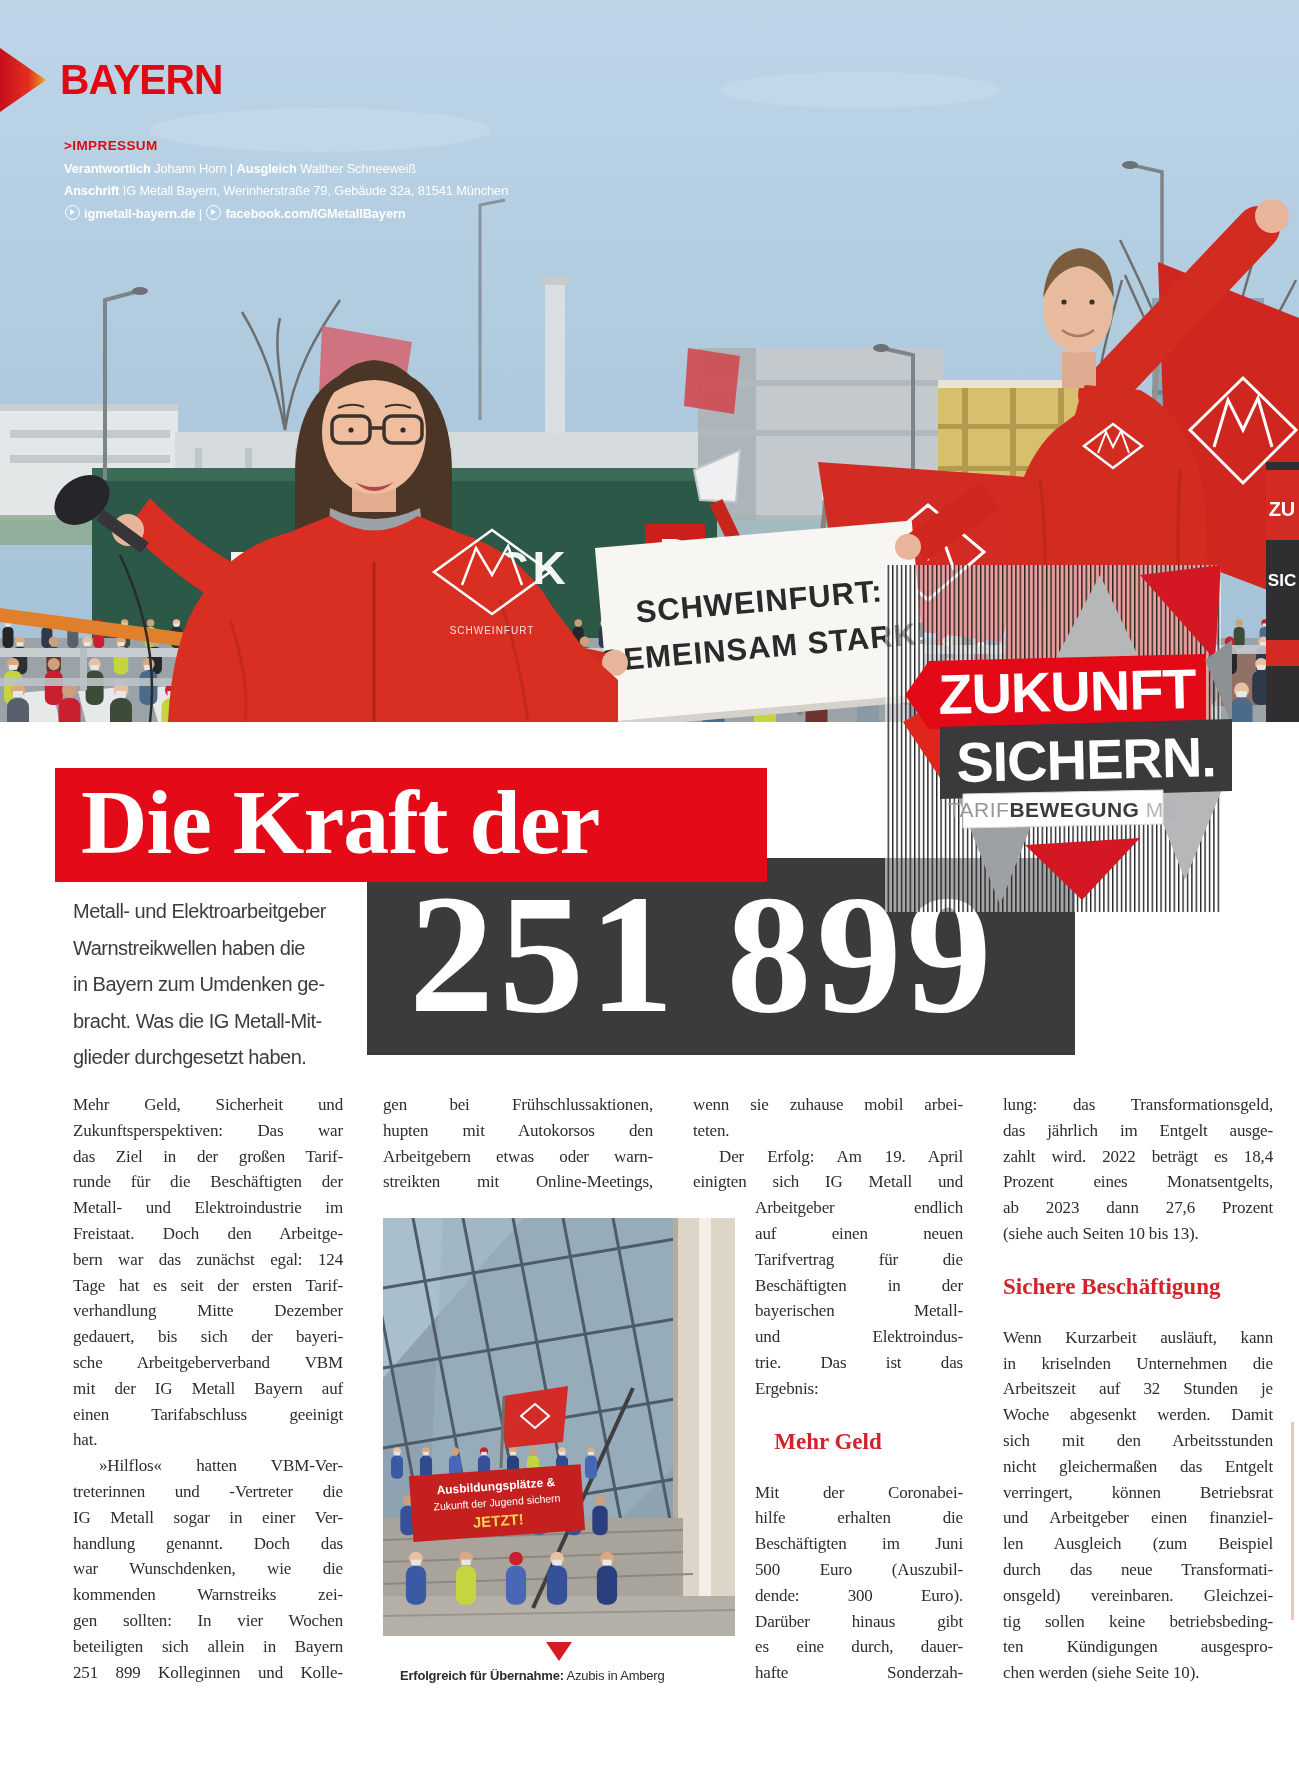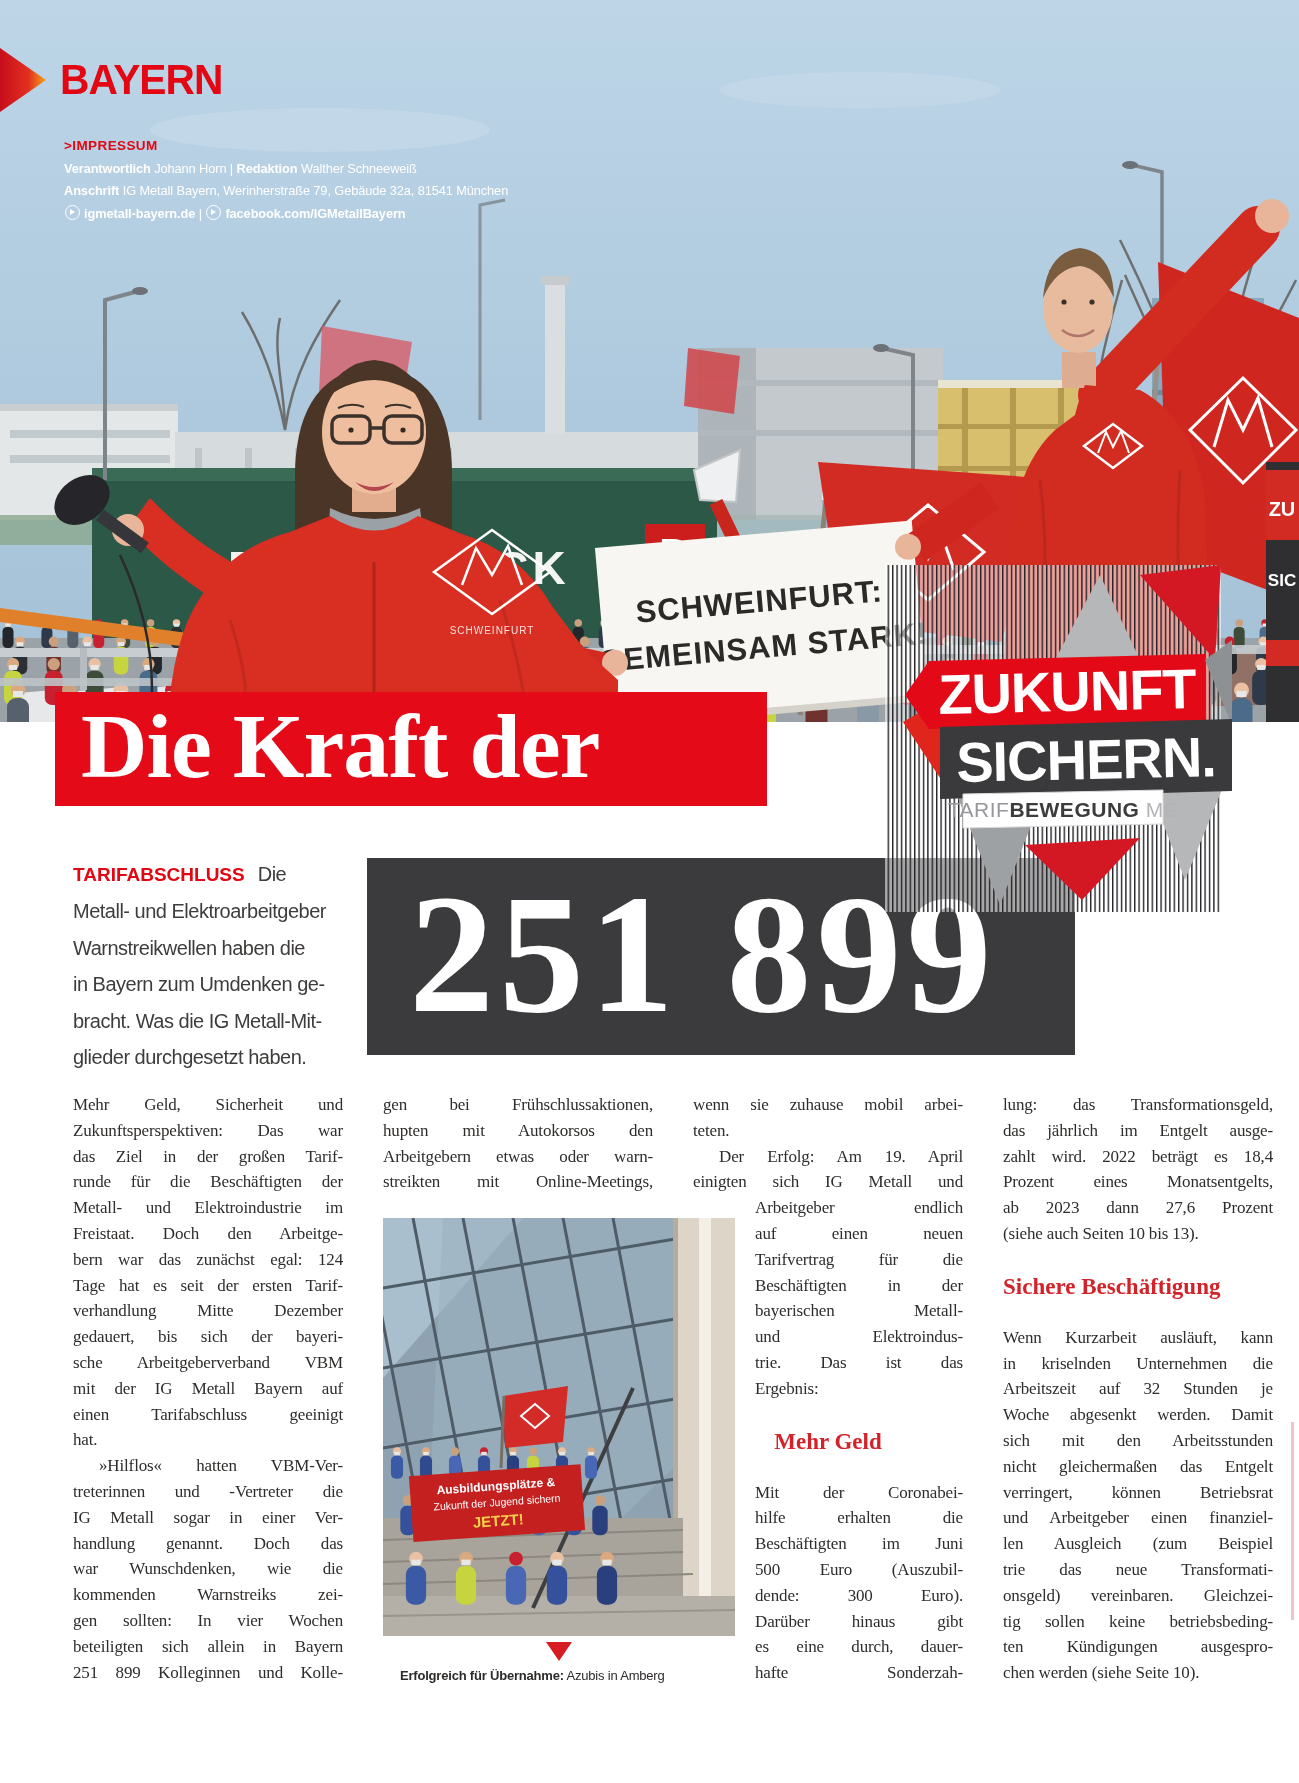--- a/index.html
+++ b/index.html
@@ -14,21 +14,21 @@
   .imp-label{left:64px;top:138px;font-size:13.5px;font-weight:bold;color:#e30613;letter-spacing:.4px;z-index:6;}
   .imp{left:64px;top:158px;width:560px;z-index:6;}
   .imp-ln{font-size:12.8px;line-height:22.4px;color:#ffffff;letter-spacing:-0.1px;}
   .imp-ln .b{font-weight:bold;}
   .play{display:inline-block;width:13px;height:13px;border:1.5px solid #fff;border-radius:50%;
     position:relative;vertical-align:-2.5px;margin:0 4px 0 1px;}
   .play::after{content:"";position:absolute;left:4px;top:2.6px;border-left:5.5px solid #fff;
     border-top:3.4px solid transparent;border-bottom:3.4px solid transparent;}
 
   
-  .headline-banner{left:55px;top:692px;width:712px;height:114px;background:#e50a18;z-index:20;}
+  .headline-banner{left:55px;top:768px;width:712px;height:114px;background:#e50a18;z-index:20;}
   .headline-banner .txt{font-family:"Liberation Serif",serif;font-weight:bold;color:#fff;
     font-size:92px;line-height:108px;padding-left:26px;letter-spacing:-1px;white-space:nowrap;}
   .number-box{left:367px;top:858px;width:708px;height:197px;background:#3b3b3d;z-index:10;}
   .number-box .txt{font-family:"Liberation Serif",serif;font-weight:bold;color:#fff;
     font-size:170px;line-height:192px;padding-left:42px;letter-spacing:5px;white-space:nowrap;}
 
   
   .intro{left:73px;top:856px;width:288px;z-index:15;}
   .intro-line,.intro-ln{font-size:20px;line-height:36.4px;color:#3f3d3c;letter-spacing:-0.5px;}
   .intro-label{color:#e30613;font-weight:bold;font-size:19px;letter-spacing:0;margin-right:13px;}
@@ -893,21 +893,21 @@
       <text x="492" y="634" font-size="10" fill="#ffffff" opacity=".85" text-anchor="middle" letter-spacing="1">SCHWEINFURT</text>
     </g>
 
     <polygon points="0,48 46,80 0,112" fill="url(#arrowg)"></polygon>
   </svg>
 
   <div class="abs region-title">BAYERN</div>
   <div class="abs imp-label">&gt;IMPRESSUM</div>
   <div class="abs imp">
 
-  <div class="imp-ln"><span class="b">Verantwortlich </span><span>Johann Horn | </span><span class="b">Redaktion </span><span>Walther Schneeweiß</span></div>
+  <div class="imp-ln"><span class="b">Verantwortlich </span><span>Johann Horn | </span><span class="b">Ausgleich </span><span>Walther Schneeweiß</span></div>
       <div class="imp-ln"><span class="b">Anschrift </span><span>IG Metall Bayern, Werinherstraße 79, Gebäude 32a, 81541 München</span></div>
       <div class="imp-ln"><span class="play"></span><span class="b">igmetall-bayern.de</span><span> | </span><span class="play"></span><span class="b">facebook.com/IGMetallBayern</span></div>
     </div>
 
   <svg class="abs badge" viewBox="0 0 370 370">
     <defs>
       <pattern id="hatch" width="4.4" height="8" patternUnits="userSpaceOnUse">
         <rect width="4.4" height="8" fill="rgba(255,255,255,0.55)"></rect>
         <rect width="1.4" height="8" fill="#232327"></rect>
       </pattern>
@@ -1019,21 +1019,21 @@
       <div class="ln h">Sichere Beschäftigung</div>
       <div class="ln">Wenn Kurzarbeit ausläuft, kann</div>
       <div class="ln">in kriselnden Unternehmen die</div>
       <div class="ln">Arbeitszeit auf 32 Stunden je</div>
       <div class="ln">Woche abgesenkt werden. Damit</div>
       <div class="ln">sich mit den Arbeitsstunden</div>
       <div class="ln">nicht gleichermaßen das Entgelt</div>
       <div class="ln">verringert, können Betriebsrat</div>
       <div class="ln">und Arbeitgeber einen finanziel-</div>
       <div class="ln">len Ausgleich (zum Beispiel</div>
-      <div class="ln">trie das neue Transformati-</div>
+      <div class="ln">durch das neue Transformati-</div>
       <div class="ln">onsgeld) vereinbaren. Gleichzei-</div>
       <div class="ln">tig sollen keine betriebsbeding-</div>
       <div class="ln">ten Kündigungen ausgespro-</div>
       <div class="ln end">chen werden (siehe Seite 10).</div>
     </div>
 
   <svg class="abs embed-photo" viewBox="0 0 352 418">
     <rect width="352" height="418" fill="#8fa2b2"></rect>
     <g>
       <polygon points="0,0 140,0 0,160" fill="#a9bfce"></polygon>

